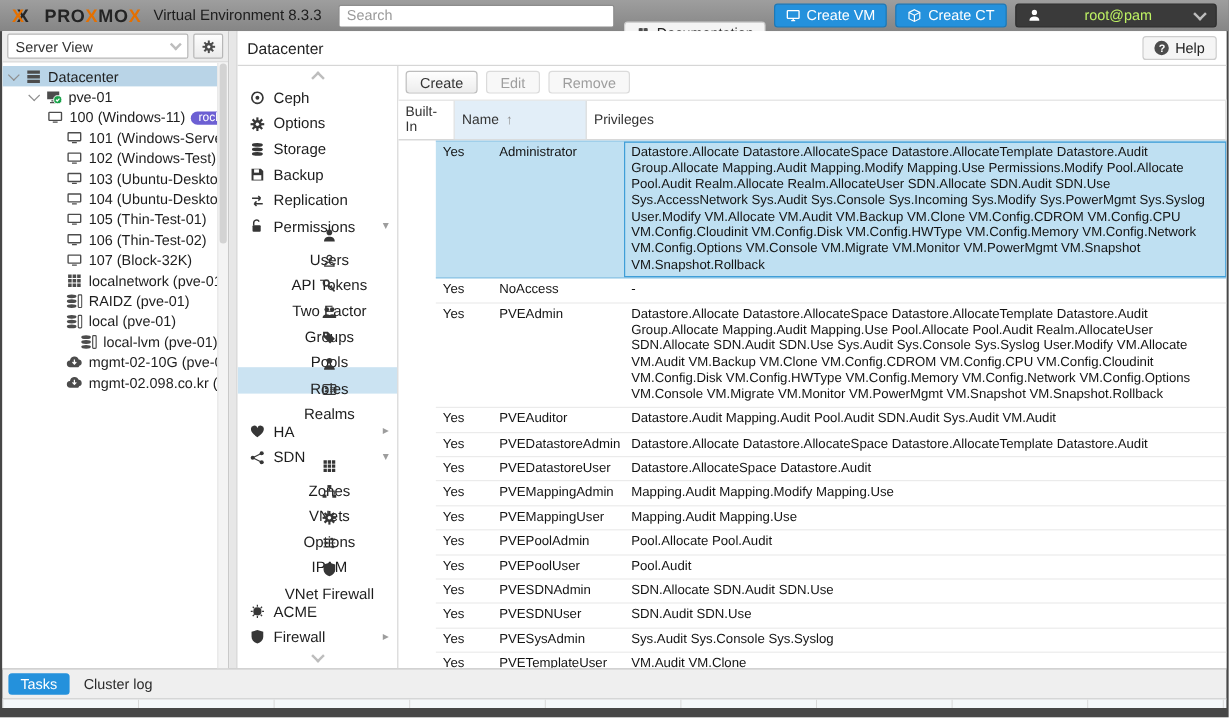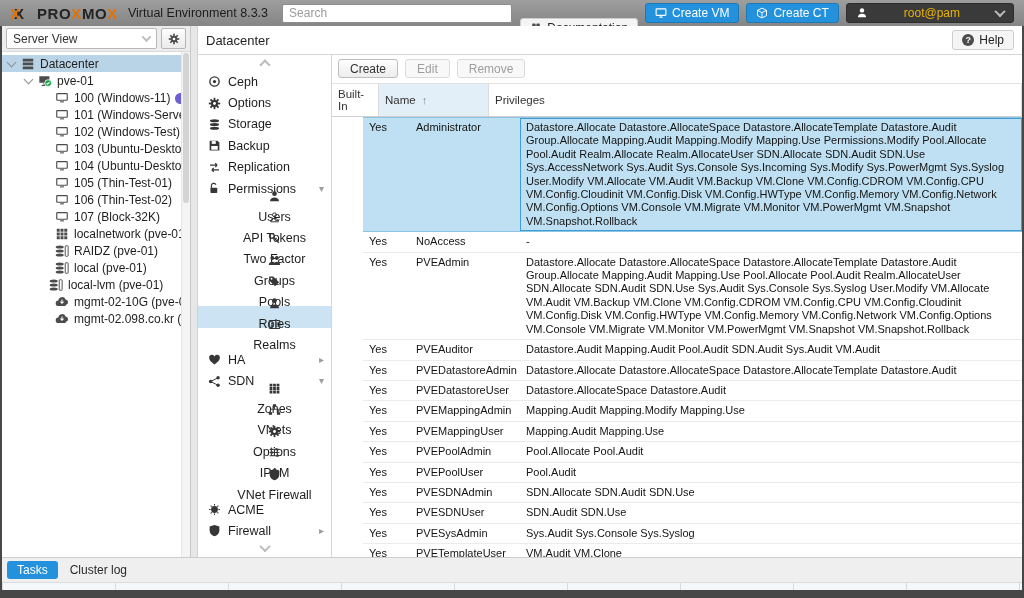--- a/index.html
+++ b/index.html
@@ -13,21 +13,21 @@
   .logomark i.o{color:#e57000;left:0;}
   .brand{font-weight:700;font-size:15px;letter-spacing:.6px;color:#232323;white-space:nowrap;}
   .brand .ox{color:#e57000;}
   .version{font-size:12.5px;color:#1c1c1c;margin-left:2px;white-space:nowrap;}
   .searchbox{margin-left:6px;width:218px;height:17px;border:1px solid #8d8d8d;border-radius:2px;background:#fff;font-size:12px;padding:0 6px;color:#333;}
   .searchbox::placeholder{color:#9a9a9a;}
   .top-right{margin-left:auto;display:flex;align-items:center;gap:7px;}
   .hbtn{height:20px;display:flex;align-items:center;gap:5px;padding:0 9px;font-size:12px;border-radius:3px;white-space:nowrap;cursor:pointer;}
   .hbtn.doc{background:#f4f4f4;border:1px solid #cdcdcd;color:#222;margin-top:29px;}
   .hbtn.blue{background:#2491dc;border:1px solid #1d78b6;color:#fff;}
-  .hbtn.userb{background:#3a3a3a;border:1px solid #2d2d2d;color:#eab308;gap:36px;}
+  .hbtn.userb{background:#3a3a3a;border:1px solid #2d2d2d;color:#bef264;gap:36px;}
   .chev{display:inline-block;width:6px;height:6px;border-left:2px solid #bdbdbd;border-top:2px solid #bdbdbd;}
   .chev.down{transform:rotate(225deg) translate(1px,1px);}
   .chev.up{transform:rotate(45deg);}
   .ic{width:14px;height:14px;flex:none;color:#4c4c4c;}
   .ic.w{color:#fff;}
   .ic.s12{width:12px;height:12px;}
   
   .mainrow{flex:1;min-height:0;display:flex;background:#fff;}
   .treepanel{width:188px;flex:none;background:#fff;display:flex;flex-direction:column;border-right:1px solid #c9c9c9;}
   .tree-toolbar{flex:none;height:25px;background:#ededed;border-bottom:1px solid #dadada;display:flex;align-items:center;gap:4px;padding:0 4px;}
@@ -277,21 +277,21 @@
     <span class="tags"></span>
   </div>
             <div class="titem" style="padding-left: 23px;">
     <span class="caret"></span>
     <svg class="ic">
                 <use href="#i-node"></use>
               </svg>
     <span class="tlabel">pve-01</span>
     <span class="tags"></span>
   </div>
-            <div class="titem" style="padding-left: 40px;">
+            <div class="titem" style="padding-left: 24px;">
     <span class="caret" style="visibility: hidden;"></span>
     <svg class="ic">
                 <use href="#i-vm"></use>
               </svg>
     <span class="tlabel">100 (Windows-11)</span>
     <span class="tags"><span class="tag" style="background: rgb(108, 95, 211);">rocky</span></span>
   </div>
             <div class="titem" style="padding-left: 40px;">
     <span class="caret" style="visibility: hidden;"></span>
     <svg class="ic">
@@ -365,21 +365,21 @@
     <span class="tags"></span>
   </div>
             <div class="titem" style="padding-left: 40px;">
     <span class="caret" style="visibility: hidden;"></span>
     <svg class="ic">
                 <use href="#i-storage2"></use>
               </svg>
     <span class="tlabel">local (pve-01)</span>
     <span class="tags"></span>
   </div>
-            <div class="titem" style="padding-left: 34px; align-items: center;">
+            <div class="titem" style="padding-left: 52px; align-items: center;">
     <span class="caret" style="visibility: hidden;"></span>
     <svg class="ic">
                 <use href="#i-storage2"></use>
               </svg>
     <span class="tlabel">local-lvm (pve-01)</span>
     <span class="tags"></span>
   </div>
             <div class="titem" style="padding-left: 40px;">
     <span class="caret" style="visibility: hidden;"></span>
     <svg class="ic">

